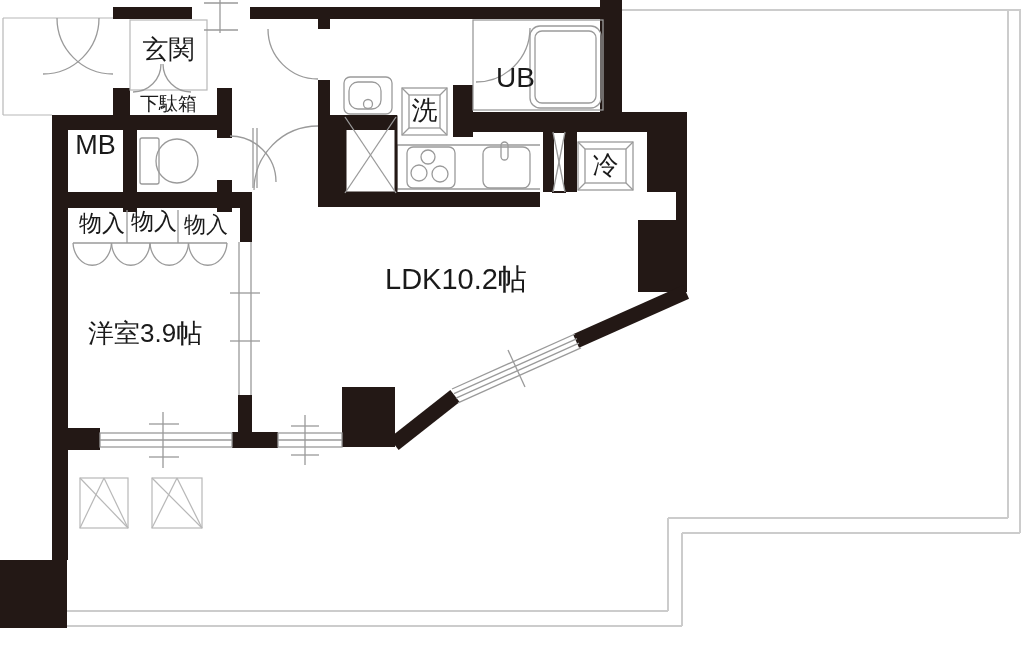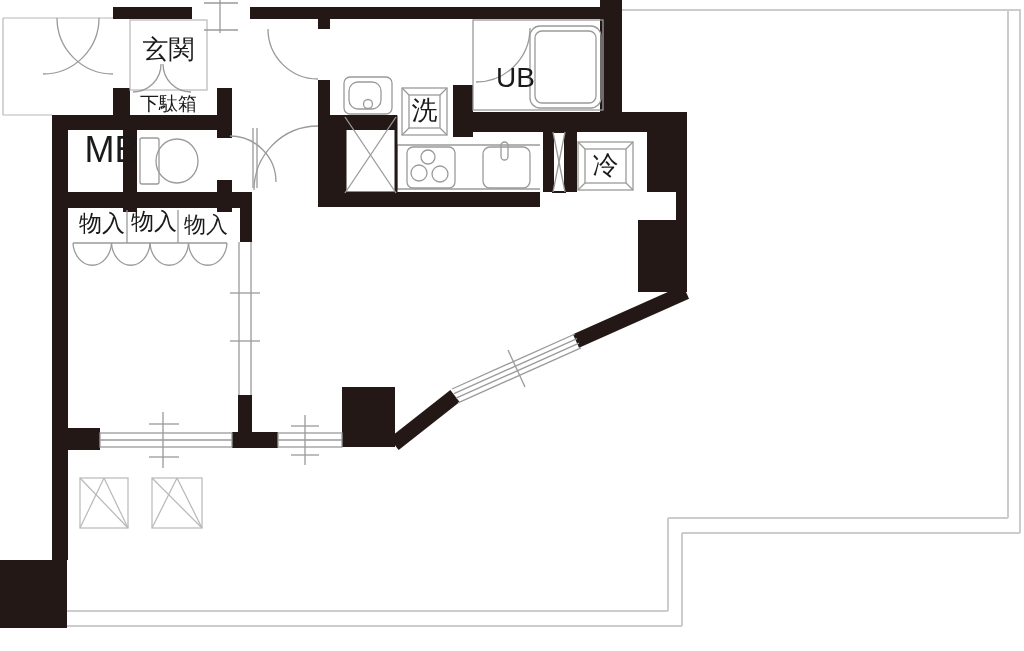--- a/index.html
+++ b/index.html
@@ -222,21 +222,23 @@
     <g class="ln2">
       <rect x="152" y="478" width="50" height="50"></rect>
       <line x1="152" y1="528" x2="177" y2="478"></line>
       <line x1="177" y1="478" x2="202" y2="528"></line>
       <line x1="152" y1="478" x2="202" y2="528"></line>
     </g>
   </svg>
 
   <div class="lbl ctr" style="left:130px;top:36px;width:77px;font-size:26px">玄関</div>
   <div class="lbl ctr" style="left:130px;top:94px;width:77px;font-size:19px">下駄箱</div>
-  <div class="lbl ctr" style="left:84px;top:132px;width:55px;font-size:36px">MB</div>
+  <div class="lbl ctr" style="left:68px;top:132px;width:55px;font-size:27px">MB</div>
   <div class="lbl" style="left:79px;top:212px;font-size:23px">物入</div>
   <div class="lbl" style="left:131px;top:210px;font-size:23px">物入</div>
   <div class="lbl" style="left:184px;top:214px;font-size:22px">物入</div>
   <div class="lbl ctr" style="left:402px;top:97px;width:45px;font-size:26px">洗</div>
   <div class="lbl" style="left:496px;top:64px;font-size:28px">UB</div>
   <div class="lbl ctr" style="left:578px;top:152px;width:55px;font-size:26px">冷</div>
+  <div class="lbl" style="left:385px;top:265px;font-size:29px">LDK10.2帖</div>
+  <div class="lbl" style="left:88px;top:320px;font-size:26px">洋室3.9帖</div>
 
 </div>
 
 </body></html>

